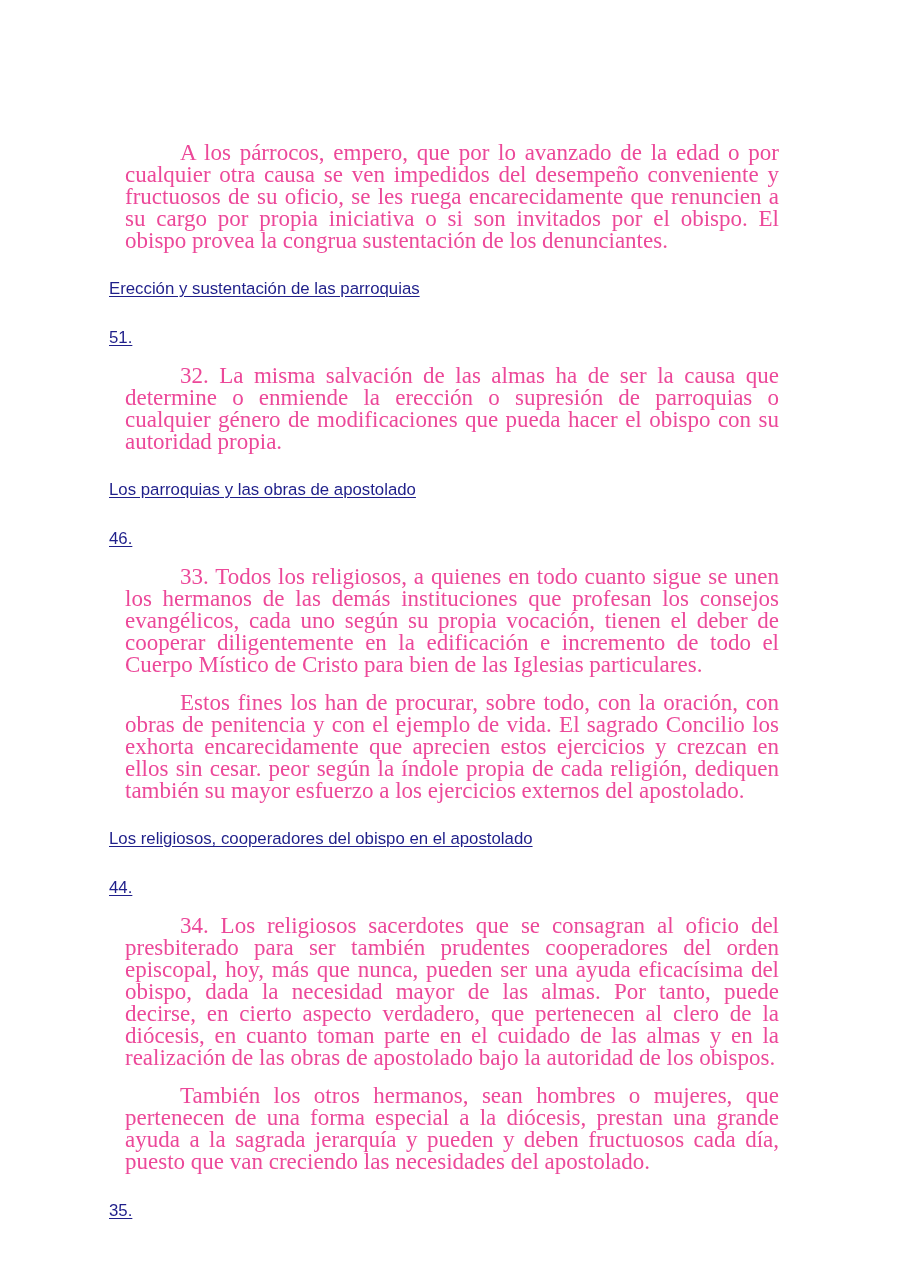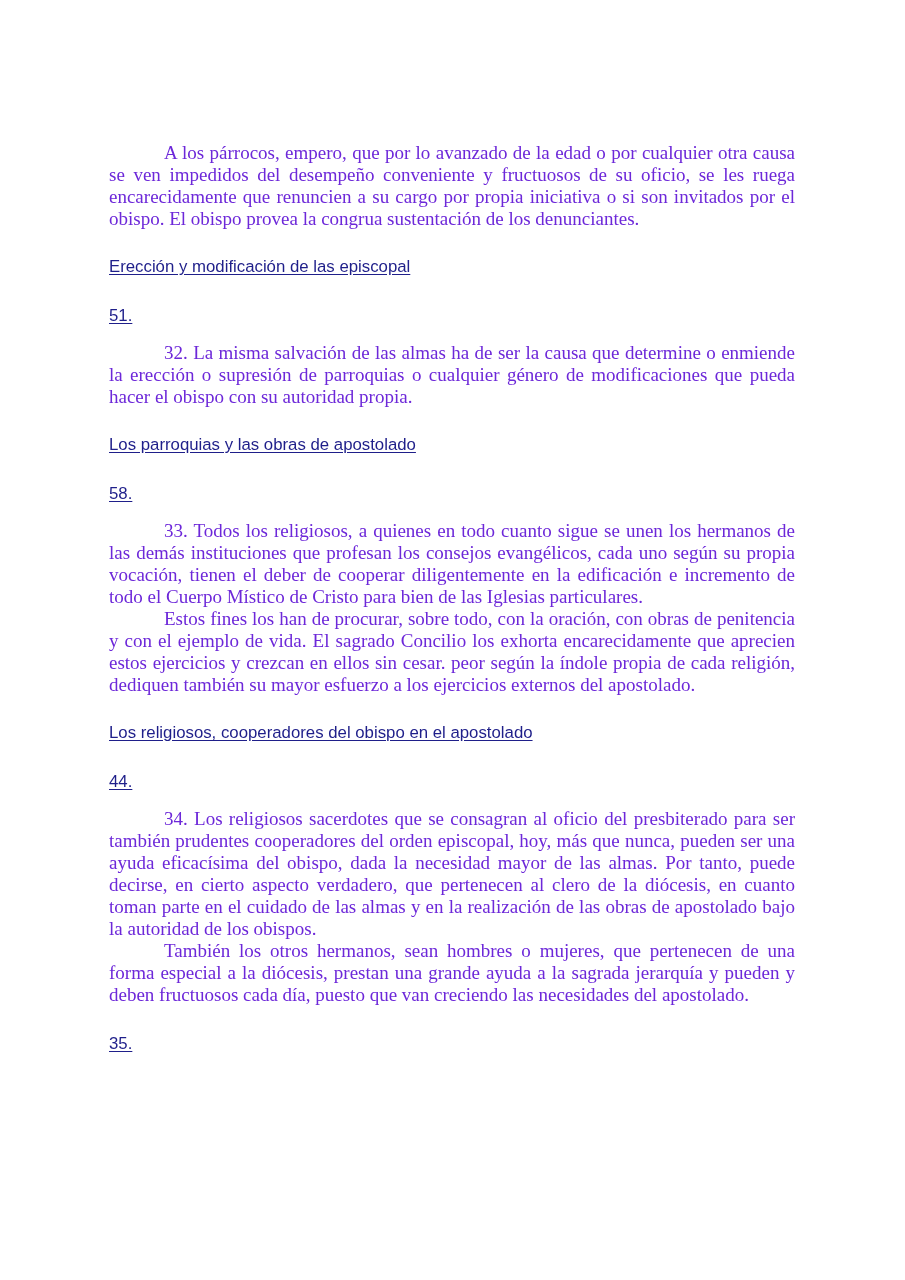--- a/index.html
+++ b/index.html
@@ -14,26 +14,26 @@
       overflow: hidden;
     }
     .page {
       position: absolute;
       left: 109px;
       top: 142px;
       width: 686px;
     }
     .para {
       font-family: "Liberation Serif", serif;
-      font-size: 19px;
+      font-size: 23px;
       line-height: 22px;
-      color: #6d28d9;
+      color: #ec4899;
       text-align: justify;
       text-indent: 55px;
-      margin: 0;
+      margin: 16px;
     }
     .link {
       display: block;
       font-family: "Liberation Sans", sans-serif;
       font-size: 16.8px;
       line-height: 22px;
       color: #1f1f8a;
       text-decoration: underline;
       text-underline-offset: 2px;
       cursor: pointer;
@@ -43,26 +43,26 @@
     .num { margin-top: 27px; margin-bottom: 15px; }
     .p0 { margin-top: 0; }
   </style>
 </head>
 <body>
 
 <div class="page">
 
   <p class="para p0">A los párrocos, empero, que por lo avanzado de la edad o por cualquier otra causa se ven impedidos del desempeño conveniente y fructuosos de su oficio, se les ruega encarecidamente que renuncien a su cargo por propia iniciativa o si son invitados por el obispo. El obispo provea la congrua sustentación de los denunciantes.</p>
 
-  <a class="link heading">Erección y modificación de las episcopal</a>
+  <a class="link heading">Erección y sustentación de las parroquias</a>
   <a class="link num">51.</a>
   <p class="para">32. La misma salvación de las almas ha de ser la causa que determine o enmiende la erección o supresión de parroquias o cualquier género de modificaciones que pueda hacer el obispo con su autoridad propia.</p>
 
   <a class="link heading">Los parroquias y las obras de apostolado</a>
-  <a class="link num">58.</a>
+  <a class="link num">46.</a>
   <p class="para">33. Todos los religiosos, a quienes en todo cuanto sigue se unen los hermanos de las demás instituciones que profesan los consejos evangélicos, cada uno según su propia vocación, tienen el deber de cooperar diligentemente en la edificación e incremento de todo el Cuerpo Místico de Cristo para bien de las Iglesias particulares.</p>
   <p class="para">Estos fines los han de procurar, sobre todo, con la oración, con obras de penitencia y con el ejemplo de vida. El sagrado Concilio los exhorta encarecidamente que aprecien estos ejercicios y crezcan en ellos sin cesar. peor según la índole propia de cada religión, dediquen también su mayor esfuerzo a los ejercicios externos del apostolado.</p>
 
   <a class="link heading">Los religiosos, cooperadores del obispo en el apostolado</a>
   <a class="link num">44.</a>
   <p class="para">34. Los religiosos sacerdotes que se consagran al oficio del presbiterado para ser también prudentes cooperadores del orden episcopal, hoy, más que nunca, pueden ser una ayuda eficacísima del obispo, dada la necesidad mayor de las almas. Por tanto, puede decirse, en cierto aspecto verdadero, que pertenecen al clero de la diócesis, en cuanto toman parte en el cuidado de las almas y en la realización de las obras de apostolado bajo la autoridad de los obispos.</p>
   <p class="para">También los otros hermanos, sean hombres o mujeres, que pertenecen de una forma especial a la diócesis, prestan una grande ayuda a la sagrada jerarquía y pueden y deben fructuosos cada día, puesto que van creciendo las necesidades del apostolado.</p>
 
   <a class="link num">35.</a>
 

